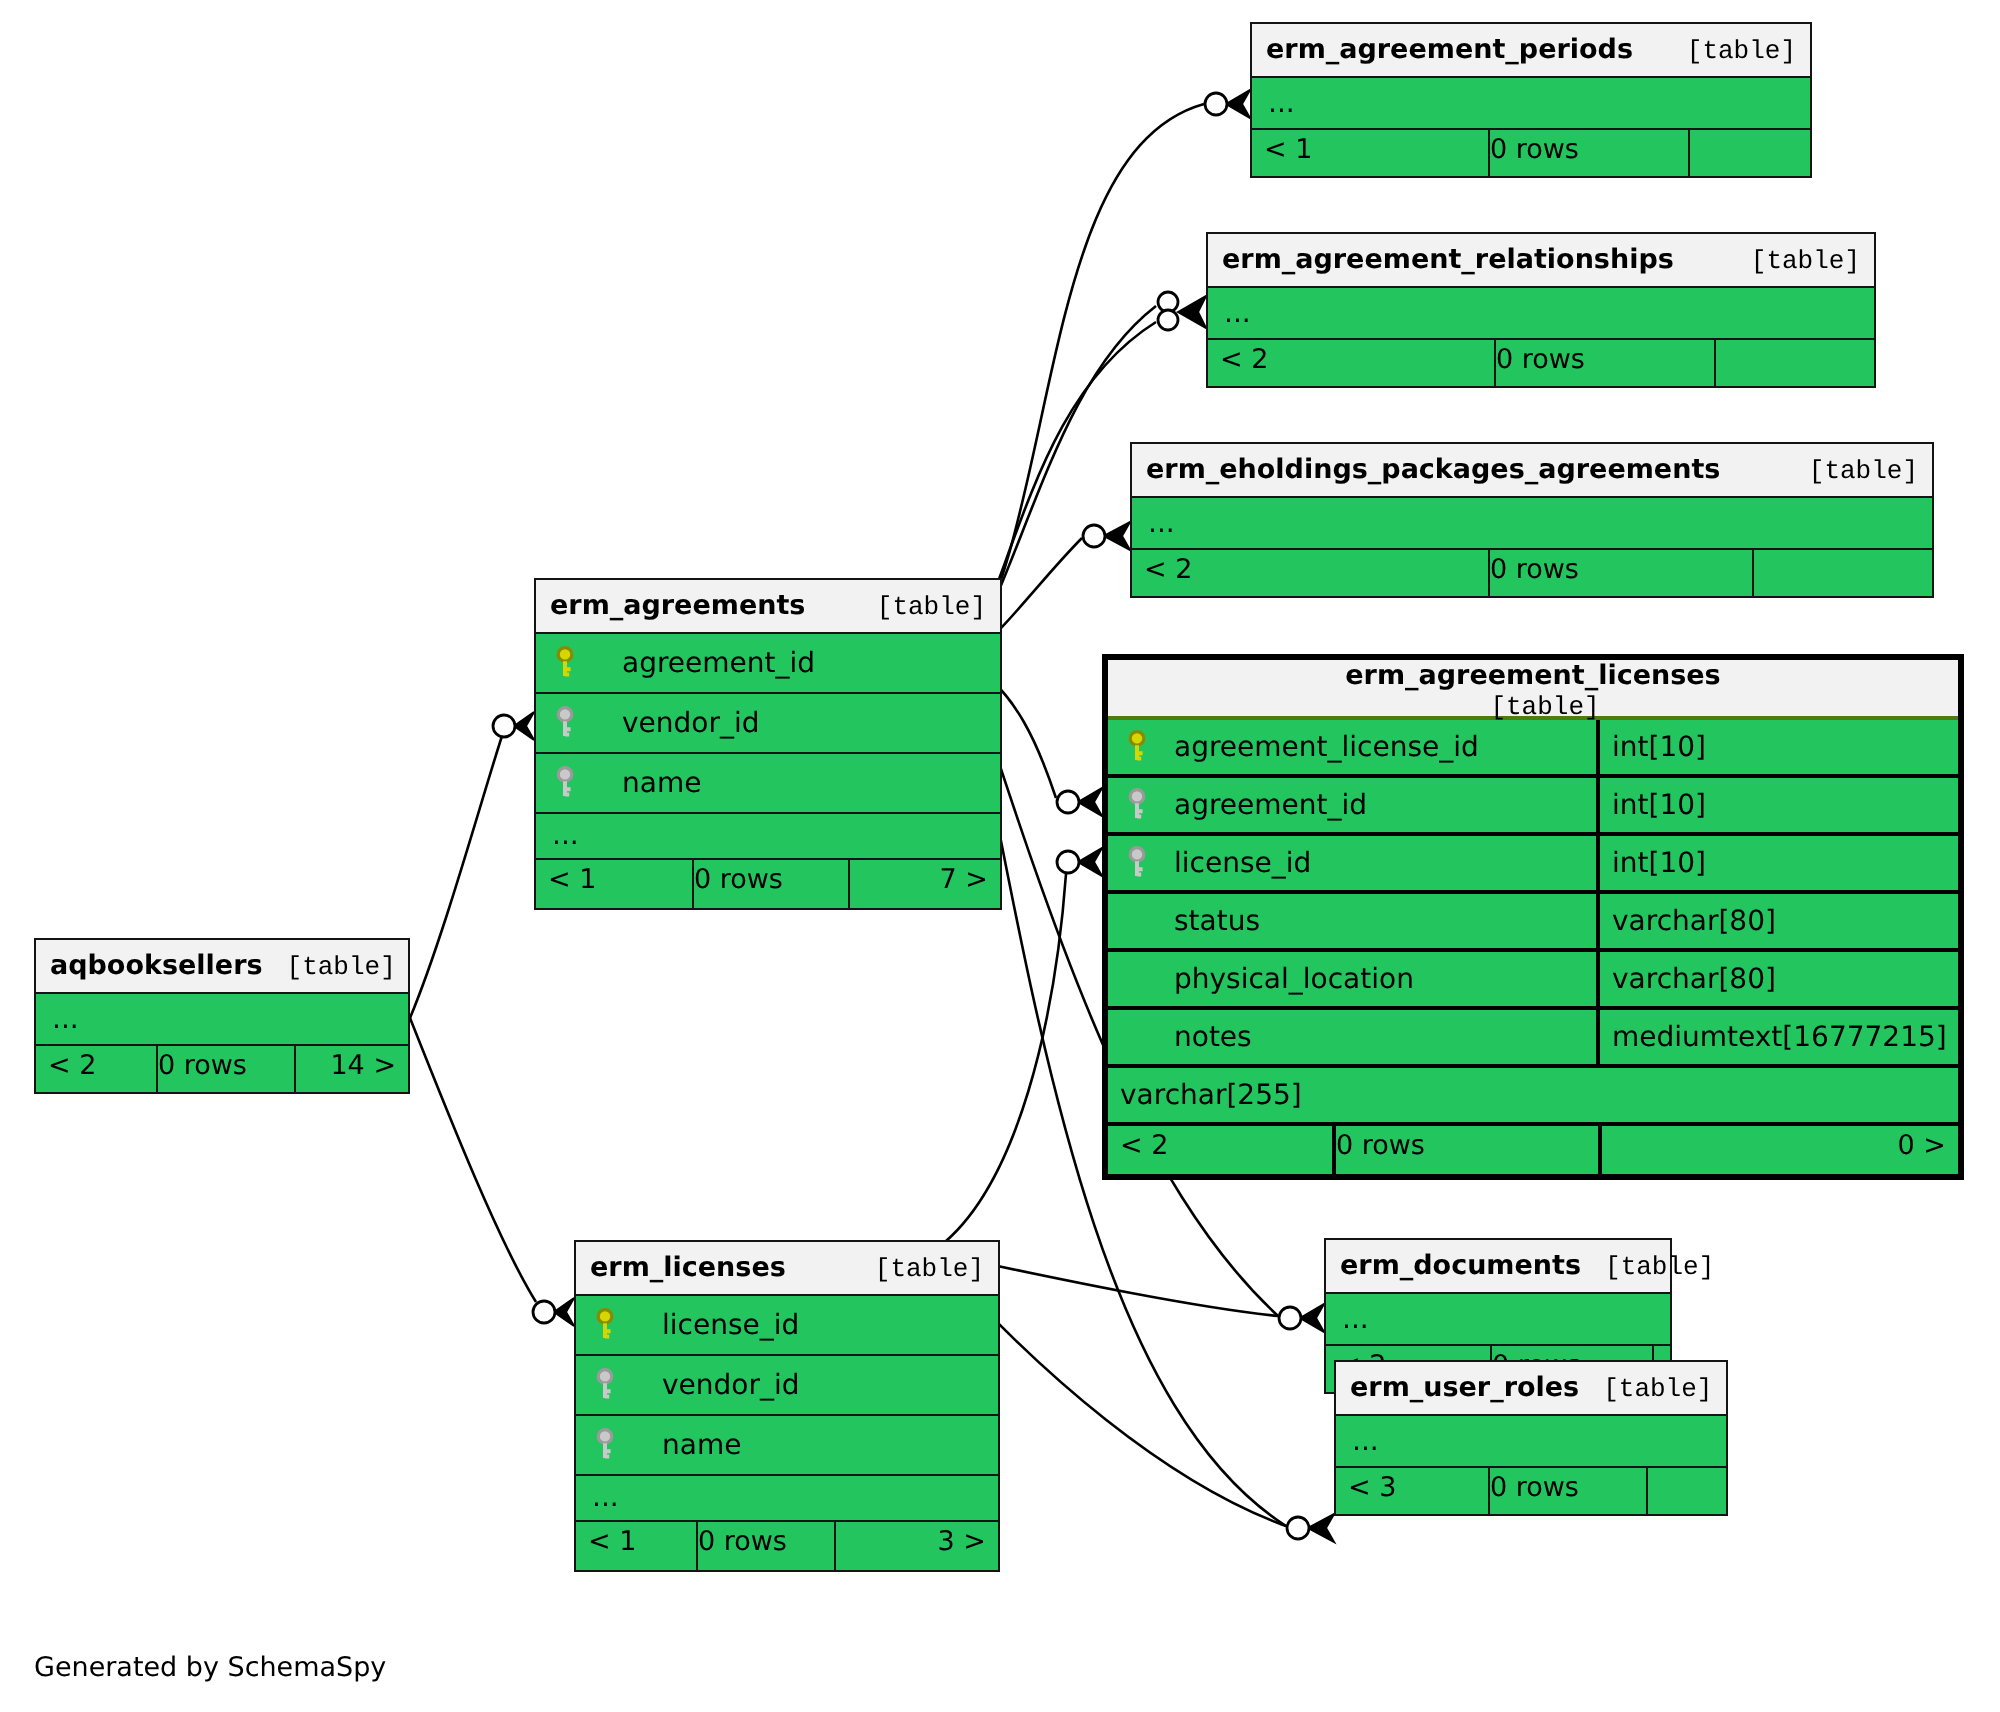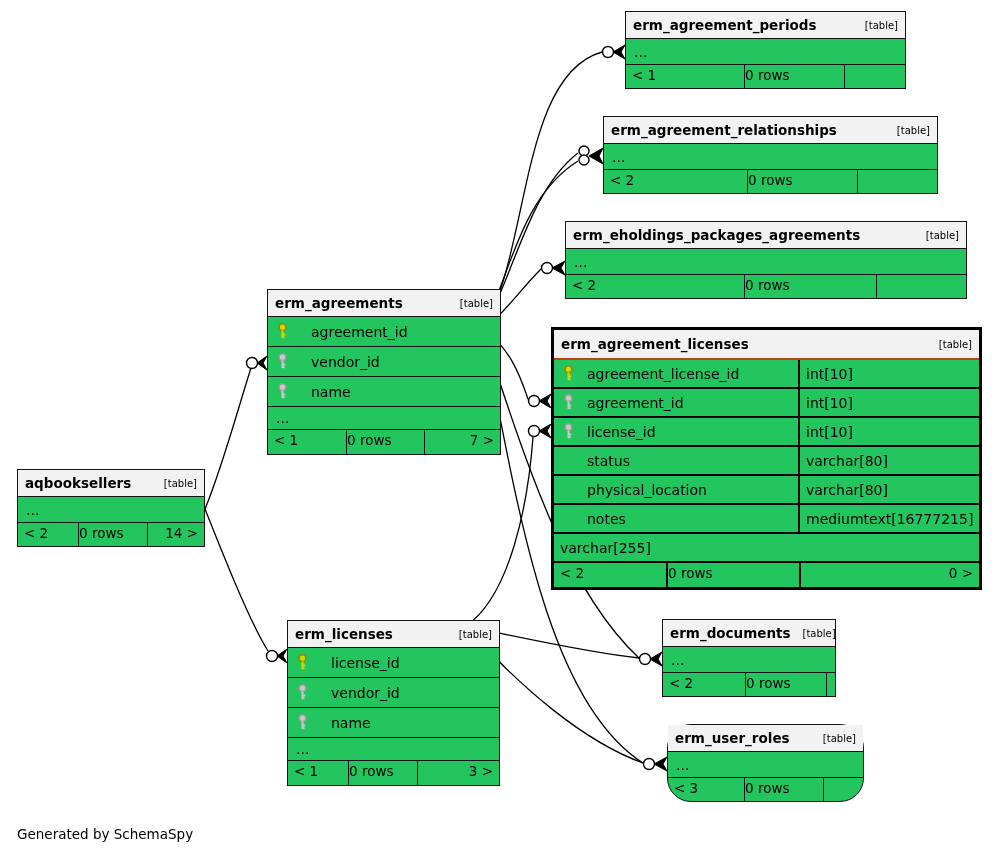--- a/index.html
+++ b/index.html
@@ -26,57 +26,57 @@
     font-size:14px;
   }
   .tbl-header {
     display:flex; justify-content:space-between; align-items:center;
     background: var(--hdr, #f2f2f2);
     border-bottom:1.5px solid #141414;
     height:27px; padding:0 7px;
     white-space:nowrap;
   }
   .tbl-name { font-weight:bold; font-size:13.5px; }
-  .tbl-badge { font-size:10px; margin-left:12px; }
+  .tbl-badge { font-size:13px; margin-left:12px;font-family:Liberation Mono, monospace; }
   .row {
     display:flex; align-items:center;
     border-bottom:1.5px solid #141414;
     white-space:nowrap;
   }
   .dots { height:26px; padding-left:8px; font-size:14px; }
   .col-row { height:30px; }
   .keyicon { display:inline-flex; width:13px; margin-left:8px; flex:0 0 13px; }
   .keyicon.none svg { visibility:hidden; }
   .col-name { margin-left:22px; }
   .footer { display:flex; height:23px; font-size:13.5px; }
   .footer > div { height:100%; line-height:20px; overflow:hidden; }
   .fc1 { text-align:left; padding-left:6px; border-right:1.5px solid #141414; }
   .fc2 { padding-right:6px; border-right:1.5px solid #141414; }
   .fc3 { text-align:right; padding-right:6px; flex:1; }
 
   
   #t-main { border:3px solid #000; }
-  #t-main .tbl-header { height:30px; border-bottom:2px solid #c2410c; }
+  #t-main .tbl-header { height:30px; border-bottom:2px solid #4d7c0f;flex-direction:column; }
   #t-main .row { border-bottom:2px solid #000; height:29px; }
   #t-main .mname { display:flex; align-items:center; width:246px; border-right:2px solid #000; height:100%; }
   #t-main .mname .col-name { margin-left:12px; }
   #t-main .mtype { flex:1; padding-left:6px; }
   #t-main .footer { height:24px; }
   #t-main .fc1, #t-main .fc2 { border-right:2px solid #000; }
 
   
   #t-periods       { left:625px; top:11px;  width:281px; }
   #t-relationships { left:603px; top:116px; width:335px; }
   #t-eholdings     { left:565px; top:221px; width:402px; }
   #t-main          { left:551px; top:327px; width:431px; }
   #t-agreements    { left:267px; top:289px; width:234px; }
   #t-aqbooksellers { left:17px;  top:469px; width:188px; }
   #t-licenses      { left:287px; top:584px; width:213px;margin-top:36px; }
   #t-documents     { left:662px; top:619px; width:174px; }
-  #t-userroles     { left:667px; top:724px; width:197px;border-radius:24px; }
+  #t-userroles     { left:667px; top:680px; width:197px; }
 
   #t-periods .fc1 { width:119px; }        #t-periods .fc2 { width:100px; }
   #t-relationships .fc1 { width:144px; }  #t-relationships .fc2 { width:110px; }
   #t-eholdings .fc1 { width:179px; }      #t-eholdings .fc2 { width:132px; }
   #t-main .fc1 { width:114px; }           #t-main .fc2 { width:133px; }
   #t-agreements .fc1 { width:79px; }      #t-agreements .fc2 { width:78px; }
   #t-agreements .dots { height:23px; }    #t-agreements .footer { height:24px; }
   #t-aqbooksellers .fc1 { width:61px; }   #t-aqbooksellers .fc2 { width:69px; }
   #t-licenses .fc1 { width:61px; }        #t-licenses .fc2 { width:69px; }
   #t-licenses .dots { height:23px; }      #t-licenses .footer { height:24px; }

